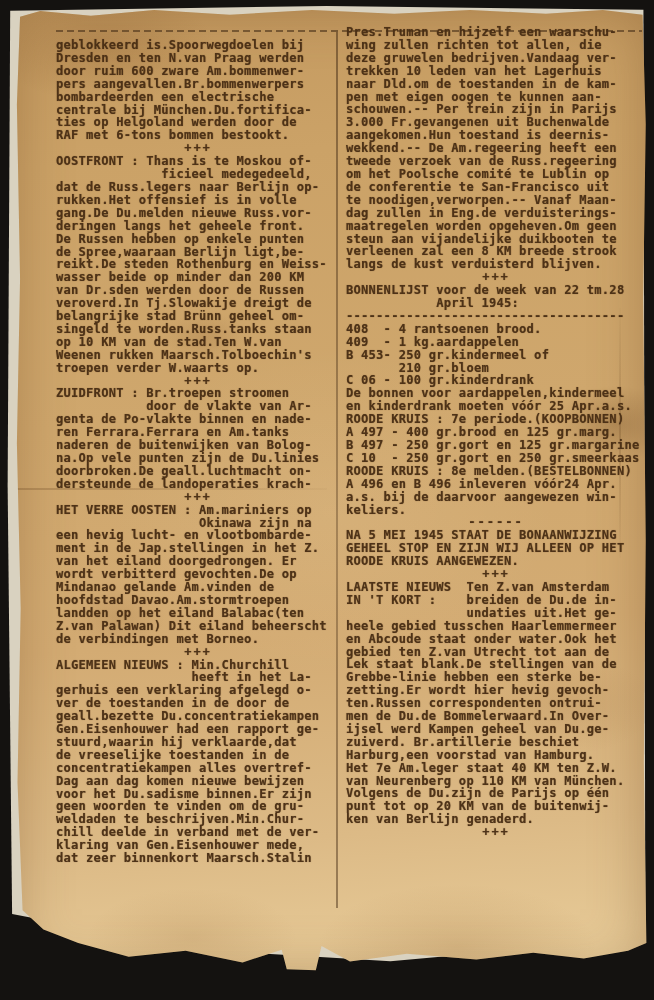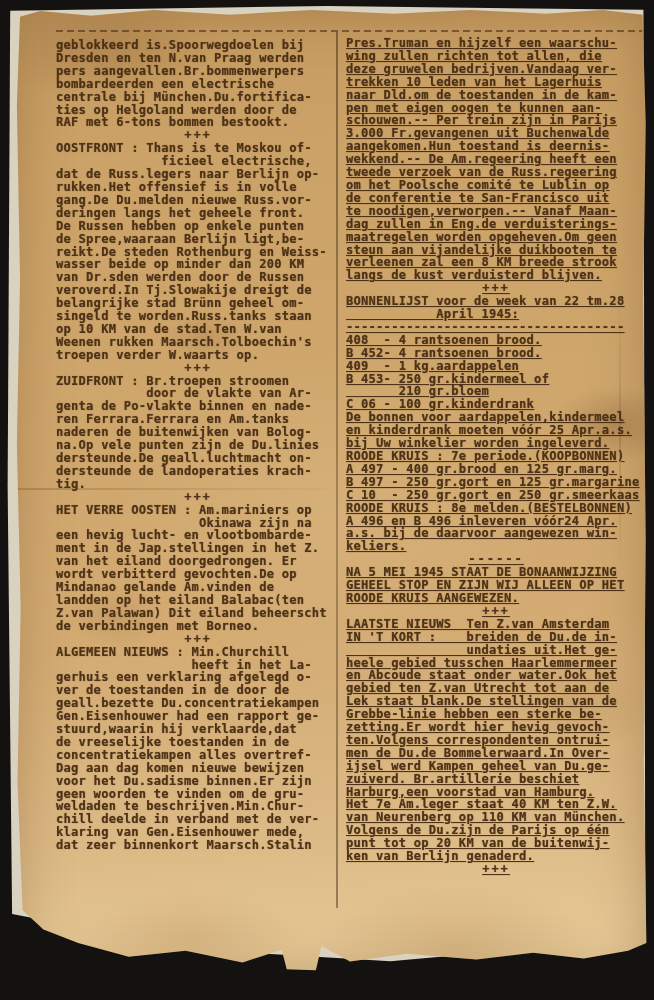--- a/index.html
+++ b/index.html
@@ -61,48 +61,49 @@
   .col {
     position: absolute;
     font-size: 12px;
     line-height: 12.9px;
     letter-spacing: 0.3px;
     font-weight: 700;
     color: rgba(72,45,20,.90);
     text-shadow: 0 0 1px rgba(74,48,21,.55), 0.4px 0.4px 0 rgba(74,48,21,.25);
   }
   .col-left  { left: 41px;  top: 31px; width: 284px; }
-  .col-right { left: 331px; top: 29px; width: 300px; text-decoration: underline; }
+  .col-right { left: 331px; top: 18px; width: 300px; }
   .line { white-space: pre; }
   .sep  { text-align: center; letter-spacing: 2px; white-space: pre; }
 </style>
 </head>
 <body>
 
 <div class="scene">
   <div class="scan-backing"></div>
   <div class="paper">
     <div class="top-rule"></div>
     <div class="column-divider"></div>
     <div class="fold-crease"></div>
     <div class="edge-crease"></div>
     <div class="col col-left">
         <div class="para">
           <div class="line">geblokkeerd is.Spoorwegdoelen bij</div>
           <div class="line">Dresden en ten N.van Praag werden</div>
+          <div class="line">door ruim 600 zware Am.bommenwer-</div>
           <div class="line">pers aangevallen.Br.bommenwerpers</div>
           <div class="line">bombardeerden een electrische</div>
           <div class="line">centrale bij München.Du.fortifica-</div>
           <div class="line">ties op Helgoland werden door de</div>
           <div class="line">RAF met 6-tons bommen bestookt.</div>
         </div>
         <div class="sep">+++</div>
         <div class="para">
           <div class="line">OOSTFRONT : Thans is te Moskou of-</div>
-          <div class="line">              ficieel electrische,</div>
+          <div class="line">              ficieel medegedeeld,</div>
           <div class="line">dat de Russ.legers naar Berlijn op-</div>
           <div class="line">rukken.Het offensief is in volle</div>
           <div class="line">gang.De Du.melden nieuwe Russ.vor-</div>
           <div class="line">deringen langs het geheele front.</div>
           <div class="line">De Russen hebben op enkele punten</div>
           <div class="line">de Spree,waaraan Berlijn ligt,be-</div>
           <div class="line">reikt.De steden Rothenburg en Weiss-</div>
           <div class="line">wasser beide op minder dan 200 KM</div>
           <div class="line">van Dr.sden werden door de Russen</div>
           <div class="line">veroverd.In Tj.Slowakije dreigt de</div>
@@ -113,33 +114,33 @@
           <div class="line">troepen verder W.waarts op.</div>
         </div>
         <div class="sep">+++</div>
         <div class="para">
           <div class="line">ZUIDFRONT : Br.troepen stroomen</div>
           <div class="line">            door de vlakte van Ar-</div>
           <div class="line">genta de Po-vlakte binnen en nade-</div>
           <div class="line">ren Ferrara.Ferrara en Am.tanks</div>
           <div class="line">naderen de buitenwijken van Bolog-</div>
           <div class="line">na.Op vele punten zijn de Du.linies</div>
-          <div class="line">dersteunde.De geall.luchtmacht on-</div>
+          <div class="line">doorbroken.De geall.luchtmacht on-</div>
           <div class="line">dersteunde de landoperaties krach-</div>
-          <div class="line">tig.</div>
         </div>
         <div class="sep">+++</div>
         <div class="para">
           <div class="line">HET VERRE OOSTEN : Am.mariniers op</div>
           <div class="line">                   Okinawa zijn na</div>
           <div class="line">een hevig lucht- en vlootbombarde-</div>
           <div class="line">ment in de Jap.stellingen in het Z.</div>
           <div class="line">van het eiland doorgedrongen. Er</div>
           <div class="line">wordt verbitterd gevochten.De op</div>
           <div class="line">Mindanao gelande Am.vinden de</div>
+          <div class="line">hoofdstad Davao.Am.stormtroepen</div>
           <div class="line">landden op het eiland Balabac(ten</div>
           <div class="line">Z.van Palawan) Dit eiland beheerscht</div>
           <div class="line">de verbindingen met Borneo.</div>
         </div>
         <div class="sep">+++</div>
         <div class="para">
           <div class="line">ALGEMEEN NIEUWS : Min.Churchill</div>
           <div class="line">                  heeft in het La-</div>
           <div class="line">gerhuis een verklaring afgelegd o-</div>
           <div class="line">ver de toestanden in de door de</div>
@@ -178,28 +179,26 @@
           <div class="line">steun aan vijandelijke duikbooten te</div>
           <div class="line">verleenen zal een 8 KM breede strook</div>
           <div class="line">langs de kust verduisterd blijven.</div>
         </div>
         <div class="sep">+++</div>
         <div class="para">
           <div class="line">BONNENLIJST voor de week van 22 tm.28</div>
           <div class="line">            April 1945:</div>
           <div class="line">-------------------------------------</div>
           <div class="line">408  - 4 rantsoenen brood.</div>
-          <div class="line">B 452- 4 rantsoenen brood.</div>
           <div class="line">409  - 1 kg.aardappelen</div>
           <div class="line">B 453- 250 gr.kindermeel of</div>
           <div class="line">       210 gr.bloem</div>
           <div class="line">C 06 - 100 gr.kinderdrank</div>
           <div class="line">De bonnen voor aardappelen,kindermeel</div>
           <div class="line">en kinderdrank moeten vóór 25 Apr.a.s.</div>
-          <div class="line">bij Uw winkelier worden ingeleverd.</div>
           <div class="line">ROODE KRUIS : 7e periode.(KOOPBONNEN)</div>
           <div class="line">A 497 - 400 gr.brood en 125 gr.marg.</div>
           <div class="line">B 497 - 250 gr.gort en 125 gr.margarine</div>
           <div class="line">C 10  - 250 gr.gort en 250 gr.smeerkaas</div>
           <div class="line">ROODE KRUIS : 8e melden.(BESTELBONNEN)</div>
           <div class="line">A 496 en B 496 inleveren vóór24 Apr.</div>
           <div class="line">a.s. bij de daarvoor aangewezen win-</div>
           <div class="line">keliers.</div>
         </div>
         <div class="sep">------</div>
@@ -212,21 +211,21 @@
         <div class="para">
           <div class="line">LAATSTE NIEUWS  Ten Z.van Amsterdam</div>
           <div class="line">IN 'T KORT :    breiden de Du.de in-</div>
           <div class="line">                undaties uit.Het ge-</div>
           <div class="line">heele gebied tusschen Haarlemmermeer</div>
           <div class="line">en Abcoude staat onder water.Ook het</div>
           <div class="line">gebied ten Z.van Utrecht tot aan de</div>
           <div class="line">Lek staat blank.De stellingen van de</div>
           <div class="line">Grebbe-linie hebben een sterke be-</div>
           <div class="line">zetting.Er wordt hier hevig gevoch-</div>
-          <div class="line">ten.Volgens correspondenten ontrui-</div>
+          <div class="line">ten.Russen correspondenten ontrui-</div>
           <div class="line">men de Du.de Bommelerwaard.In Over-</div>
           <div class="line">ijsel werd Kampen geheel van Du.ge-</div>
           <div class="line">zuiverd. Br.artillerie beschiet</div>
           <div class="line">Harburg,een voorstad van Hamburg.</div>
           <div class="line">Het 7e Am.leger staat 40 KM ten Z.W.</div>
           <div class="line">van Neurenberg op 110 KM van München.</div>
           <div class="line">Volgens de Du.zijn de Parijs op één</div>
           <div class="line">punt tot op 20 KM van de buitenwij-</div>
           <div class="line">ken van Berlijn genaderd.</div>
         </div>

